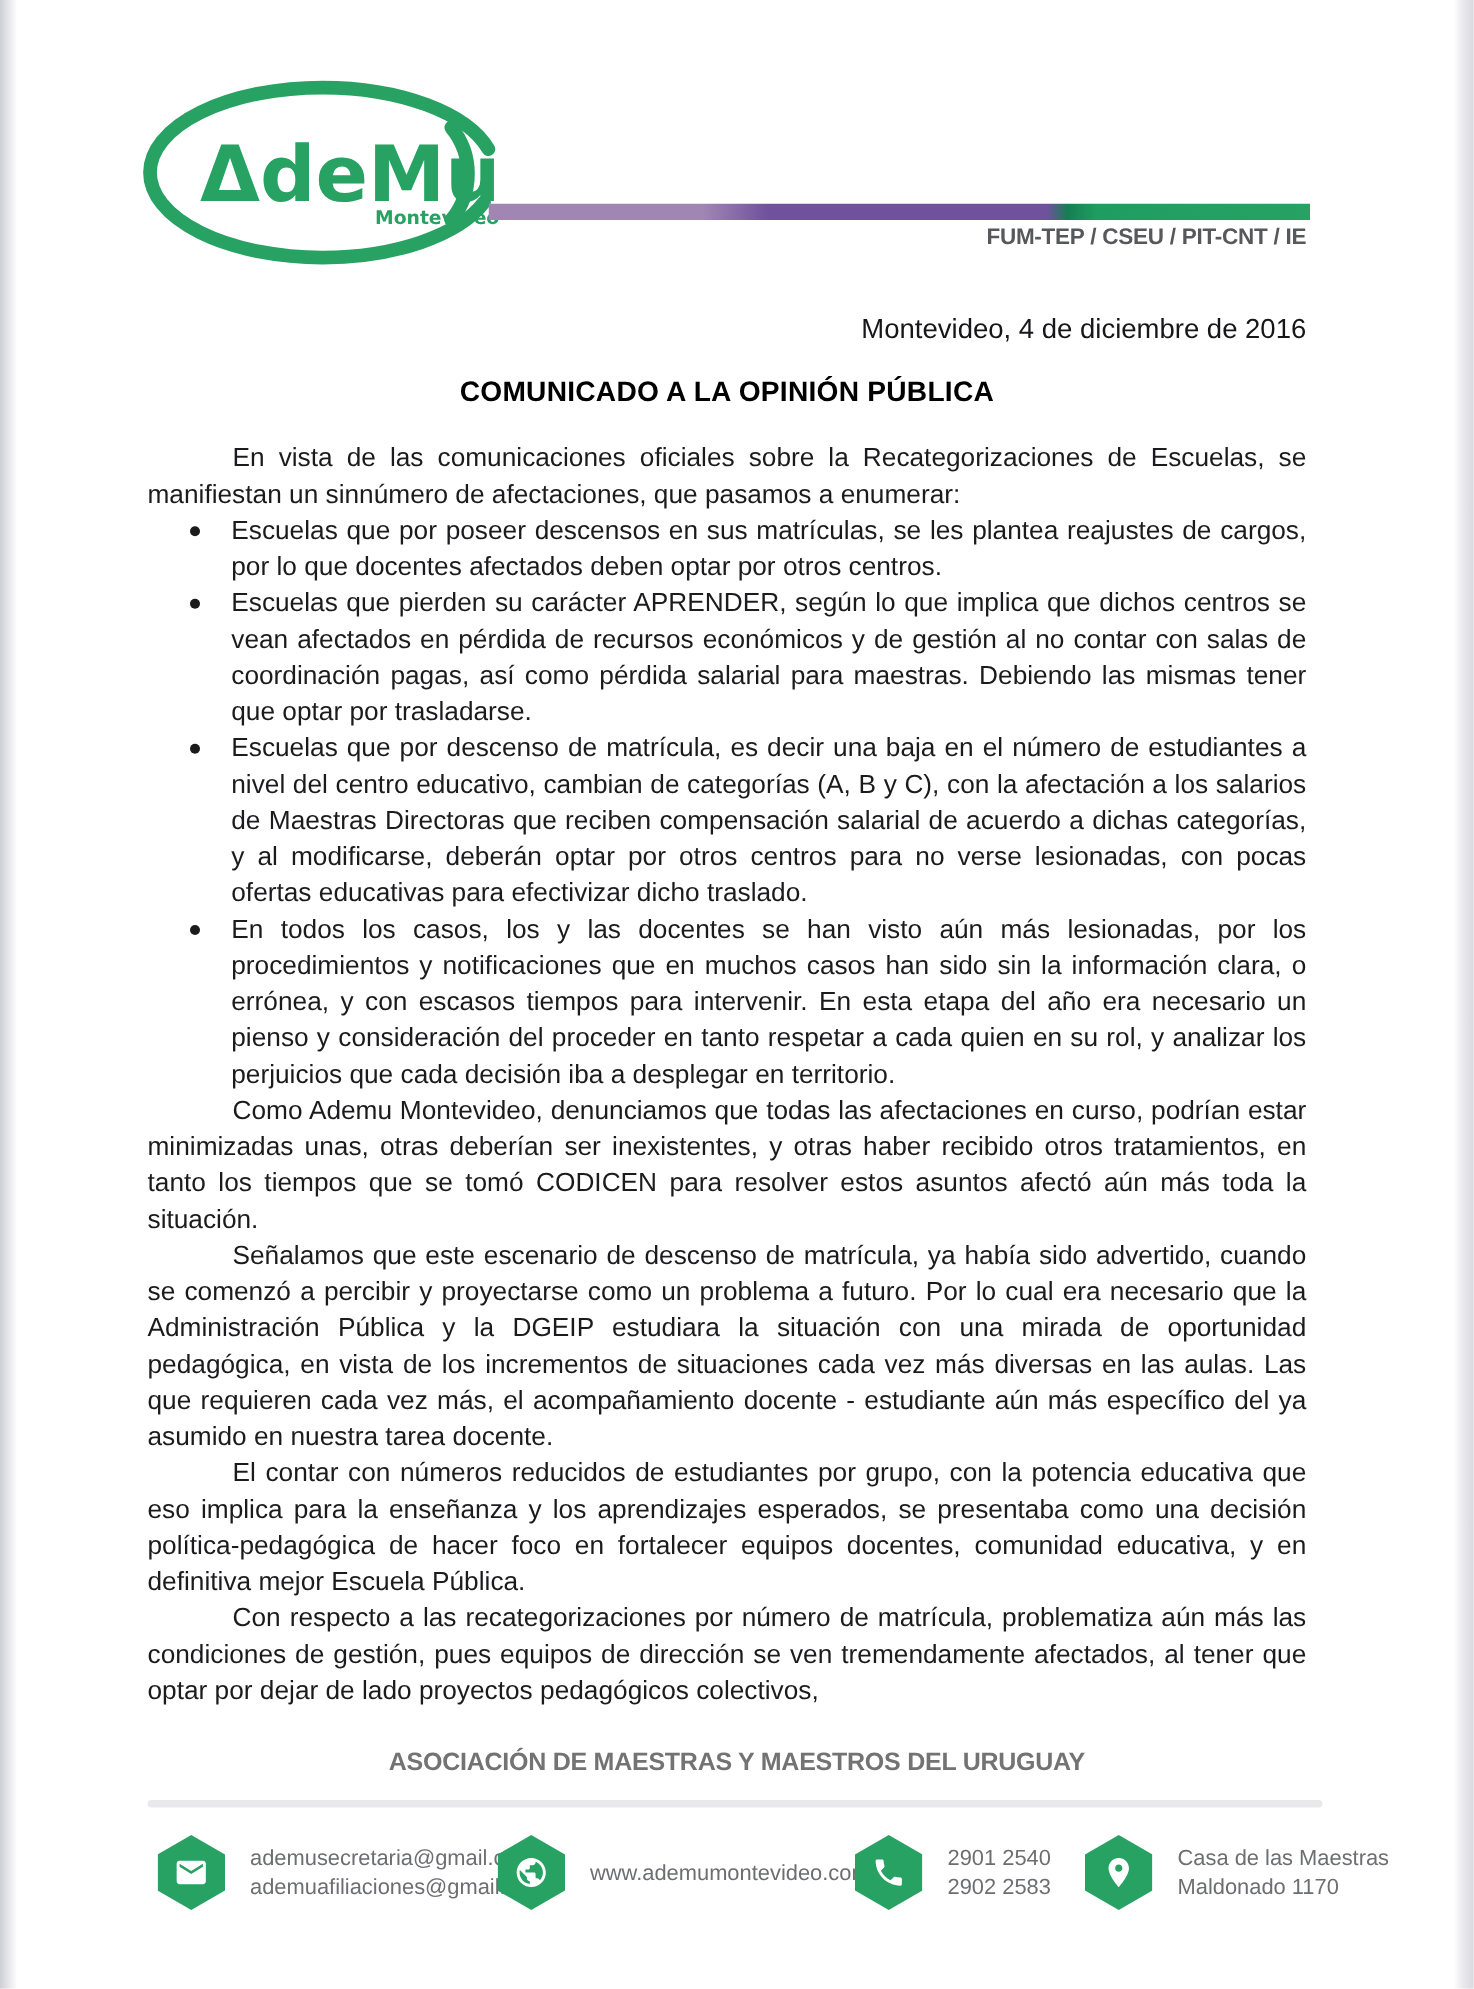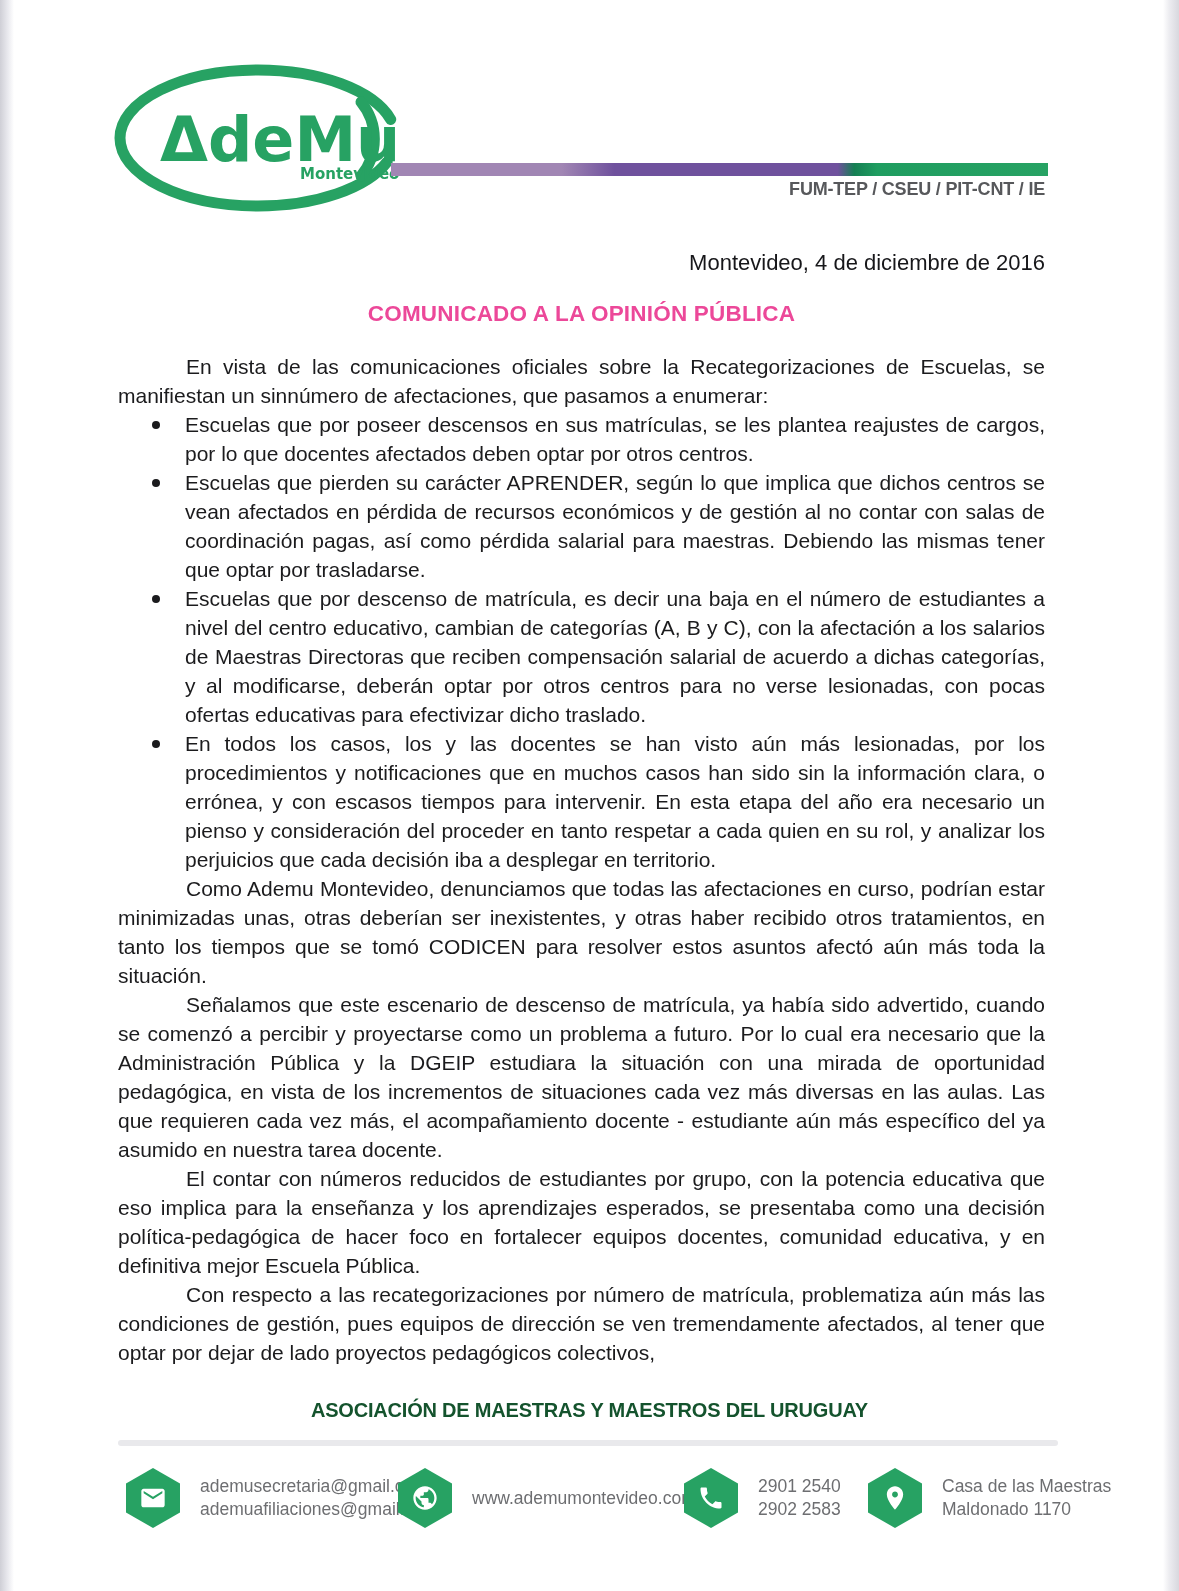--- a/index.html
+++ b/index.html
@@ -37,42 +37,42 @@
     letter-spacing: -0.2px;
   }
 
   
   .dateline {
     position: absolute; top: 250px; left: 118px; width: 927px;
     text-align: right; font-size: 22px; color: #17171a;
   }
   .doc-title {
     position: absolute; top: 301px; left: 118px; width: 927px;
-    text-align: center; font-size: 22.5px; font-weight: bold; color: #ec4899;
+    text-align: center; font-size: 22.5px; font-weight: bold; color: #000000;
     letter-spacing: 0.2px;
   }
   .doc {
     position: absolute; top: 352px; left: 118px; width: 927px;
     font-size: 21px; line-height: 29px; text-align: justify;
   }
   .doc p { margin: 0; }
   .indent { text-indent: 68px; }
   .doc ul { margin: 0; padding: 0; list-style: none; }
   .doc li { position: relative; padding-left: 67px; }
   .doc li::before {
     content: ""; position: absolute; left: 34px; top: 11px;
     width: 8px; height: 8px; border-radius: 50%; background: #1b1b1d;
   }
   .bold { font-weight: normal; }
 
   
   .footer-org {
     position: absolute; top: 1399px; left: 0; width: 1179px;
     text-align: center; font-size: 20px; font-weight: bold;
-    color: #14532d; letter-spacing: -0.2px;
+    color: #737373; letter-spacing: -0.2px;
   }
   .footer-divider {
     position: absolute; top: 1440px; left: 118px; width: 940px; height: 6px;
     background: #e9e9ec; border-radius: 3px;
   }
   .contact-group { position: absolute; display: flex; align-items: center; }
   .hex {
     width: 54px; height: 60px; flex: 0 0 54px;
     background: #27a263;
     clip-path: polygon(50% 0%, 100% 26%, 100% 74%, 50% 100%, 0% 74%, 0% 26%);

